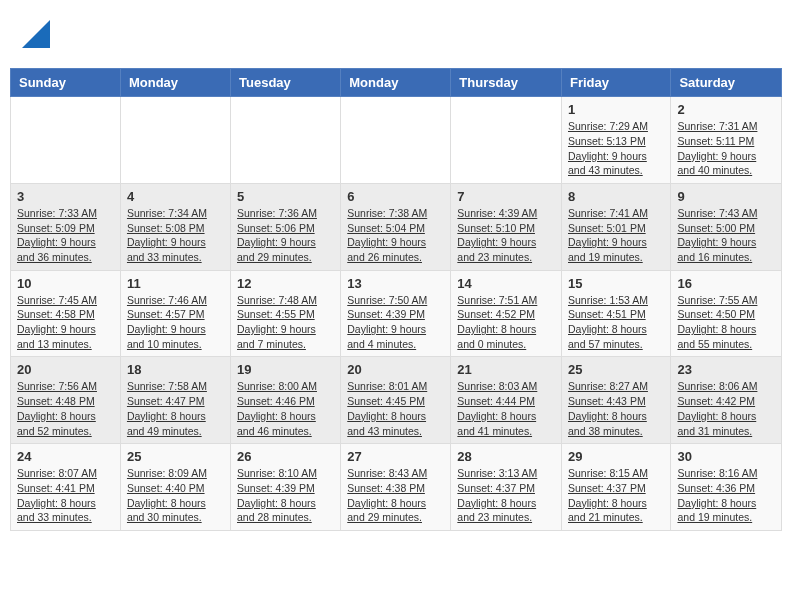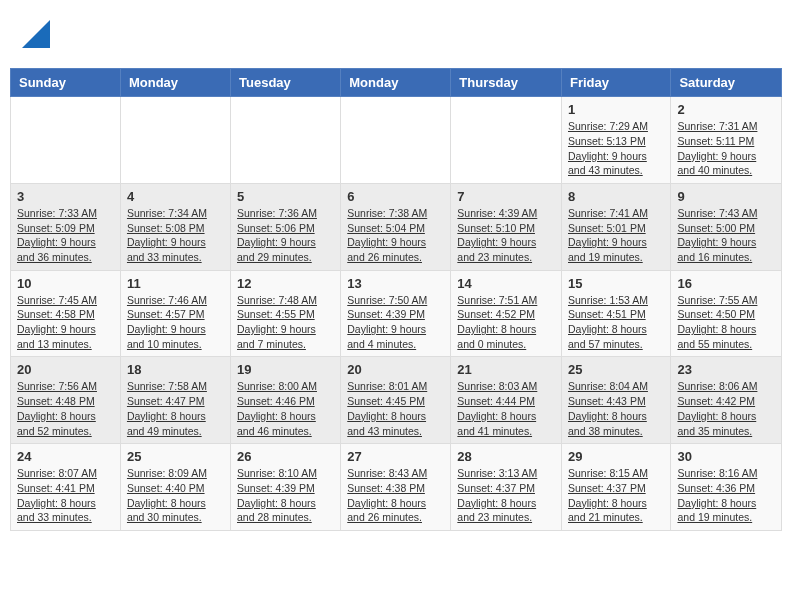--- a/index.html
+++ b/index.html
@@ -220,43 +220,43 @@
         <td>
           <span class="day-number">20</span>
           <div class="day-info"><span>Sunrise: 8:01 AM</span><br><span>Sunset: 4:45 PM</span><br><span>Daylight: 8 hours and 43 minutes.</span><br></div>
         </td>
         <td>
           <span class="day-number">21</span>
           <div class="day-info"><span>Sunrise: 8:03 AM</span><br><span>Sunset: 4:44 PM</span><br><span>Daylight: 8 hours and 41 minutes.</span><br></div>
         </td>
         <td>
           <span class="day-number">25</span>
-          <div class="day-info"><span>Sunrise: 8:04 AM</span><br><span>Sunset: 4:43 PM</span><br><span>Daylight: 8 hours and 38 minutes.</span><br></div>
+          <div class="day-info"><span>Sunrise: 8:27 AM</span><br><span>Sunset: 4:43 PM</span><br><span>Daylight: 8 hours and 38 minutes.</span><br></div>
         </td>
         <td>
           <span class="day-number">23</span>
-          <div class="day-info"><span>Sunrise: 8:06 AM</span><br><span>Sunset: 4:42 PM</span><br><span>Daylight: 8 hours and 35 minutes.</span><br></div>
+          <div class="day-info"><span>Sunrise: 8:06 AM</span><br><span>Sunset: 4:42 PM</span><br><span>Daylight: 8 hours and 31 minutes.</span><br></div>
         </td>
       </tr>
       <tr>
         <td>
           <span class="day-number">24</span>
           <div class="day-info"><span>Sunrise: 8:07 AM</span><br><span>Sunset: 4:41 PM</span><br><span>Daylight: 8 hours and 33 minutes.</span><br></div>
         </td>
         <td>
           <span class="day-number">25</span>
           <div class="day-info"><span>Sunrise: 8:09 AM</span><br><span>Sunset: 4:40 PM</span><br><span>Daylight: 8 hours and 30 minutes.</span><br></div>
         </td>
         <td>
           <span class="day-number">26</span>
           <div class="day-info"><span>Sunrise: 8:10 AM</span><br><span>Sunset: 4:39 PM</span><br><span>Daylight: 8 hours and 28 minutes.</span><br></div>
         </td>
         <td>
           <span class="day-number">27</span>
-          <div class="day-info"><span>Sunrise: 8:43 AM</span><br><span>Sunset: 4:38 PM</span><br><span>Daylight: 8 hours and 26 minutes.</span><br></div>
+          <div class="day-info"><span>Sunrise: 8:43 AM</span><br><span>Sunset: 4:38 PM</span><br><span>Daylight: 8 hours and 29 minutes.</span><br></div>
         </td>
         <td>
           <span class="day-number">28</span>
           <div class="day-info"><span>Sunrise: 3:13 AM</span><br><span>Sunset: 4:37 PM</span><br><span>Daylight: 8 hours and 23 minutes.</span><br></div>
         </td>
         <td>
           <span class="day-number">29</span>
           <div class="day-info"><span>Sunrise: 8:15 AM</span><br><span>Sunset: 4:37 PM</span><br><span>Daylight: 8 hours and 21 minutes.</span><br></div>
         </td>
         <td>

